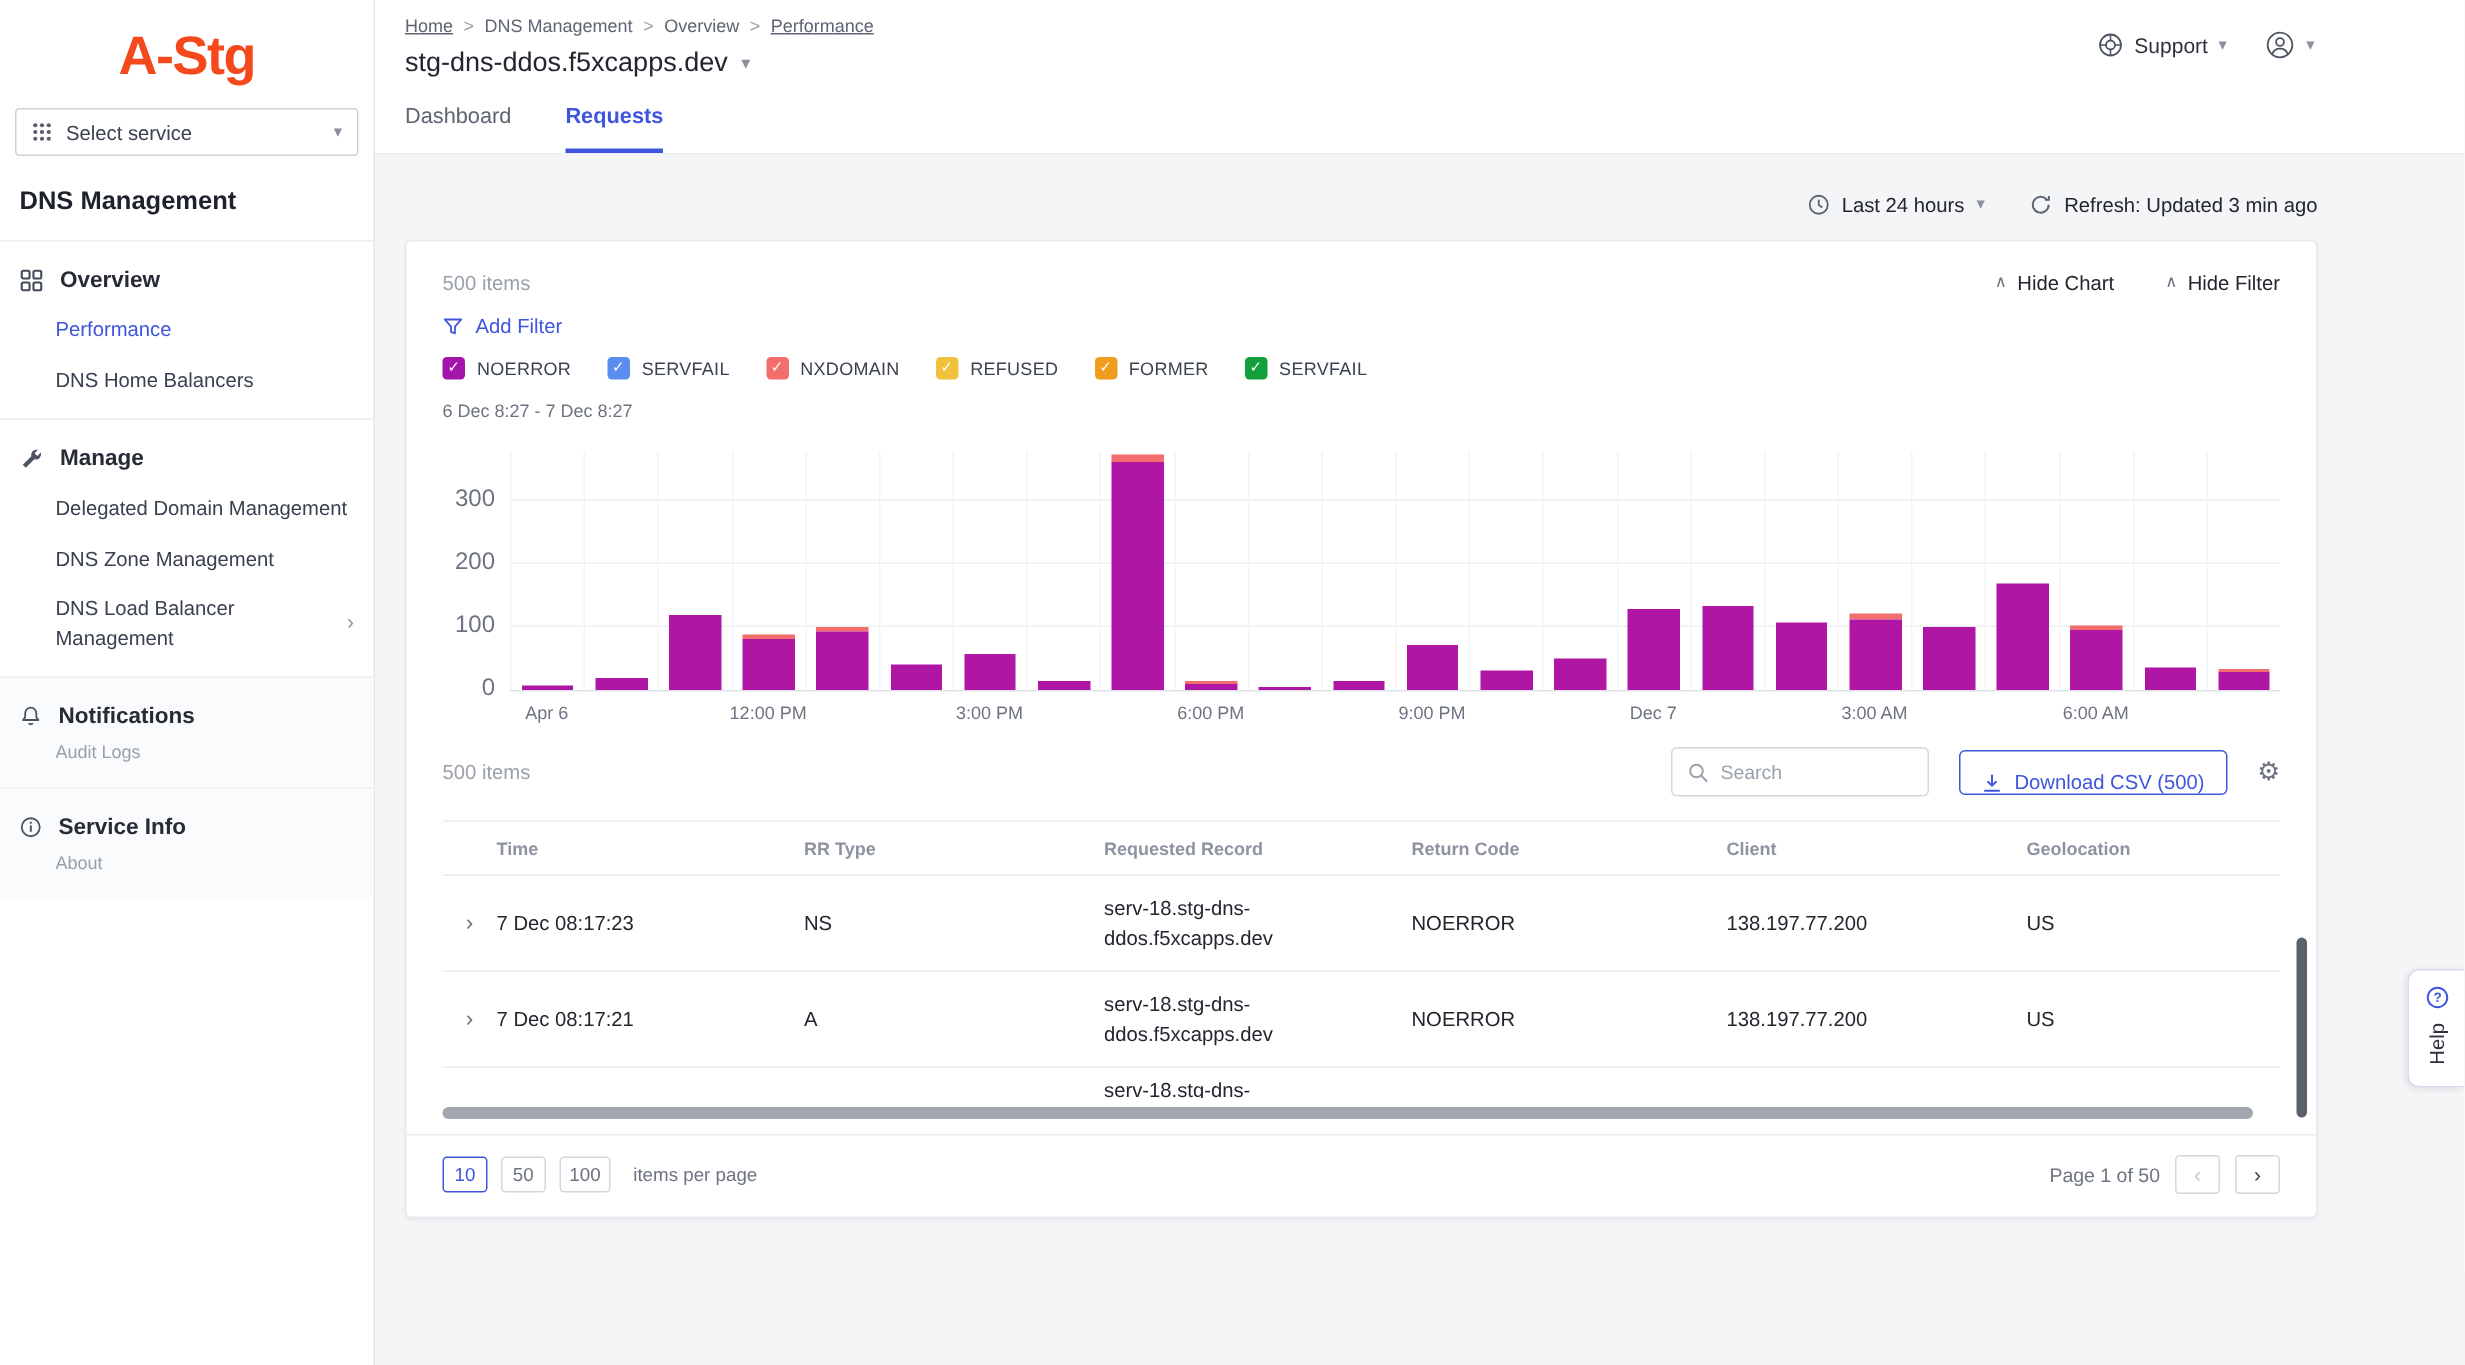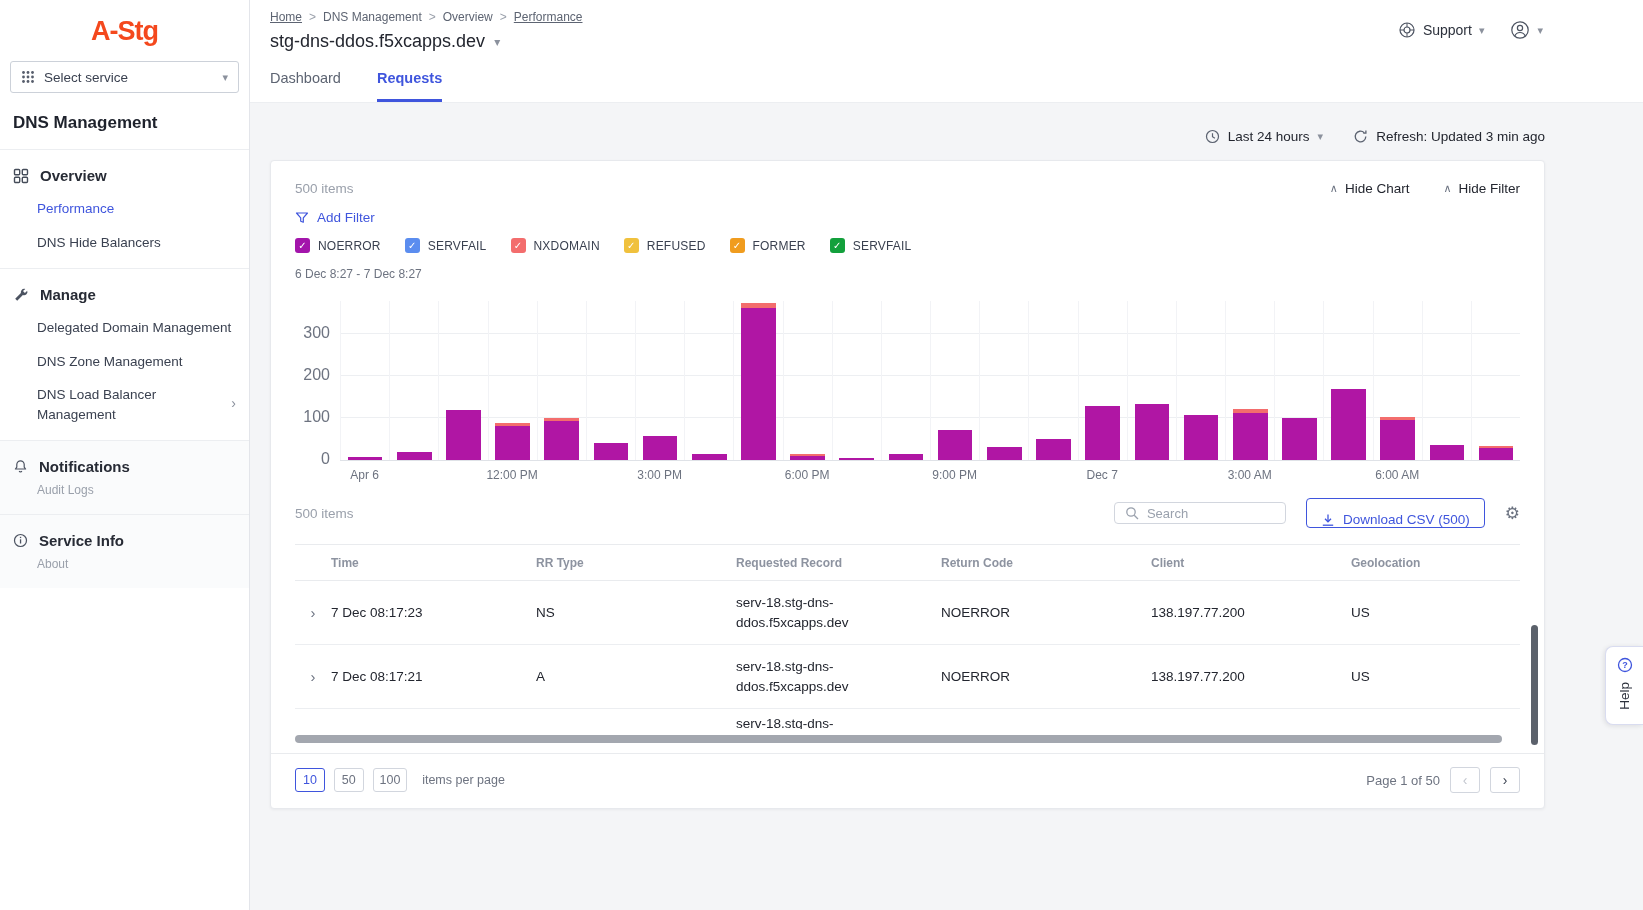--- a/index.html
+++ b/index.html
@@ -2,21 +2,21 @@
 <html><head>
 <meta charset="utf-8">
 <style>
   * { margin:0; padding:0; box-sizing:border-box; }
   html,body { width:1643px; height:910px; }
   body { font-family:"Liberation Sans","DejaVu Sans",sans-serif; font-size:13.5px; color:#272b35;
          background:#f4f5f7; overflow:hidden; position:relative; display:flex; }
 
   
   .sidebar { width:250px; min-width:250px; background:#fff; border-right:1px solid #e3e5ea; height:100%; }
-  .logo { text-align:center; padding:16px 0 12px; font-size:27px; font-weight:700; color:#f4481d; letter-spacing:-1px; }
+  .logo { text-align:center; padding:16px 0 12px; font-size:36px; font-weight:700; color:#f4481d; letter-spacing:-1px; }
   .service-select { margin:2px 10px 20px; border:1px solid #ccd1d9; border-radius:3px; height:32px; display:flex;
                     align-items:center; gap:9px; padding:0 10px; font-size:13.5px; color:#3a4150; cursor:pointer; background:#fff; }
   .service-select .chev-down { margin-left:auto; }
   .chev-down { color:#8b919d; font-size:11px; line-height:1; }
   .chev-up { color:#6b7280; font-size:11px; line-height:1; }
   .sb-title { font-size:17px; font-weight:700; color:#1e222c; padding:0 13px; margin-bottom:16px; }
   .nav-section { border-top:1px solid #eceef1; padding:9px 0; }
   .nav-section.tinted { background:#fafbfc; }
   .nav-head { display:flex; align-items:center; gap:11px; padding:8px 13px; font-size:15px; font-weight:600; color:#272b35; cursor:pointer; }
   .nav-head svg { flex:none; }
@@ -70,21 +70,21 @@
   .bar-slot { flex:1 1 0; min-width:0; display:flex; justify-content:center; align-items:flex-end;
               border-left:1px solid #f2f3f6; height:100%; position:relative; z-index:1; cursor:pointer; }
   .bar-stack { width:72%; display:flex; flex-direction:column; justify-content:flex-end; }
   .x-axis { margin-left:45px; display:flex; margin-top:7px; height:16px; }
   .xtick { flex:1 1 0; min-width:0; position:relative; }
   .xtick span { position:absolute; left:50%; transform:translateX(-50%); white-space:nowrap; font-size:12px; color:#6d7380; }
 
   
   .table-toolbar { margin-top:14px; display:flex; align-items:center; }
   .tt-right { margin-left:auto; display:flex; align-items:center; gap:20px; }
-  .search-box { width:172px; height:22px; border:1px solid #d2d6de; border-radius:4px; display:flex;
+  .search-box { width:172px; height:33px; border:1px solid #d2d6de; border-radius:4px; display:flex;
                 align-items:center; gap:8px; padding:0 10px; background:#fff; }
   .search-box input { border:none; outline:none; flex:1; font-size:13px; font-family:inherit; color:#3a4150; min-width:0; background:transparent; }
   .search-box input::placeholder { color:#9aa1ad; }
   .download-btn { height:30px; border:1px solid #3f55dd; background:#fff; color:#3f55dd; border-radius:4px;
                   font-size:13.5px; font-family:inherit; display:flex; align-items:flex-end; gap:8px; padding:0 14px; cursor:pointer; }
   .gear { font-size:17px; color:#6b7280; cursor:pointer; }
 
   
   .table { margin-top:16px; }
   .thead, .trow { display:flex; align-items:center; }
@@ -153,21 +153,21 @@
       <div class="nav-head">
         <svg width="16" height="16" viewBox="0 0 16 16" fill="none" stroke="#454c59" stroke-width="1.4">
             <rect x="1.5" y="1.5" width="5.2" height="5.2" rx="1"></rect>
             <rect x="9.3" y="1.5" width="5.2" height="5.2" rx="1"></rect>
             <rect x="1.5" y="9.3" width="5.2" height="5.2" rx="1"></rect>
             <rect x="9.3" y="9.3" width="5.2" height="5.2" rx="1"></rect>
           </svg>
         <span>Overview</span>
       </div>
       <div class="nav-sub active">Performance</div>
-      <div class="nav-sub">DNS Hide Balancers</div>
+      <div class="nav-sub">DNS Home Balancers</div>
     </div>
 
     <div class="nav-section">
       <div class="nav-head">
         <svg width="16" height="16" viewBox="0 0 16 16">
             <path d="M11.2 1.8a3.4 3.4 0 0 0-3.3 4.3L2.2 11.8l2 2 5.7-5.7a3.4 3.4 0 0 0 4.3-4.4L11.9 6 10 4.1l2.3-2.2a3.4 3.4 0 0 0-1.1-.1z" fill="#4c5361"></path>
           </svg>
         <span>Manage</span>
       </div>
       <div class="nav-sub">Delegated Domain Management</div>

